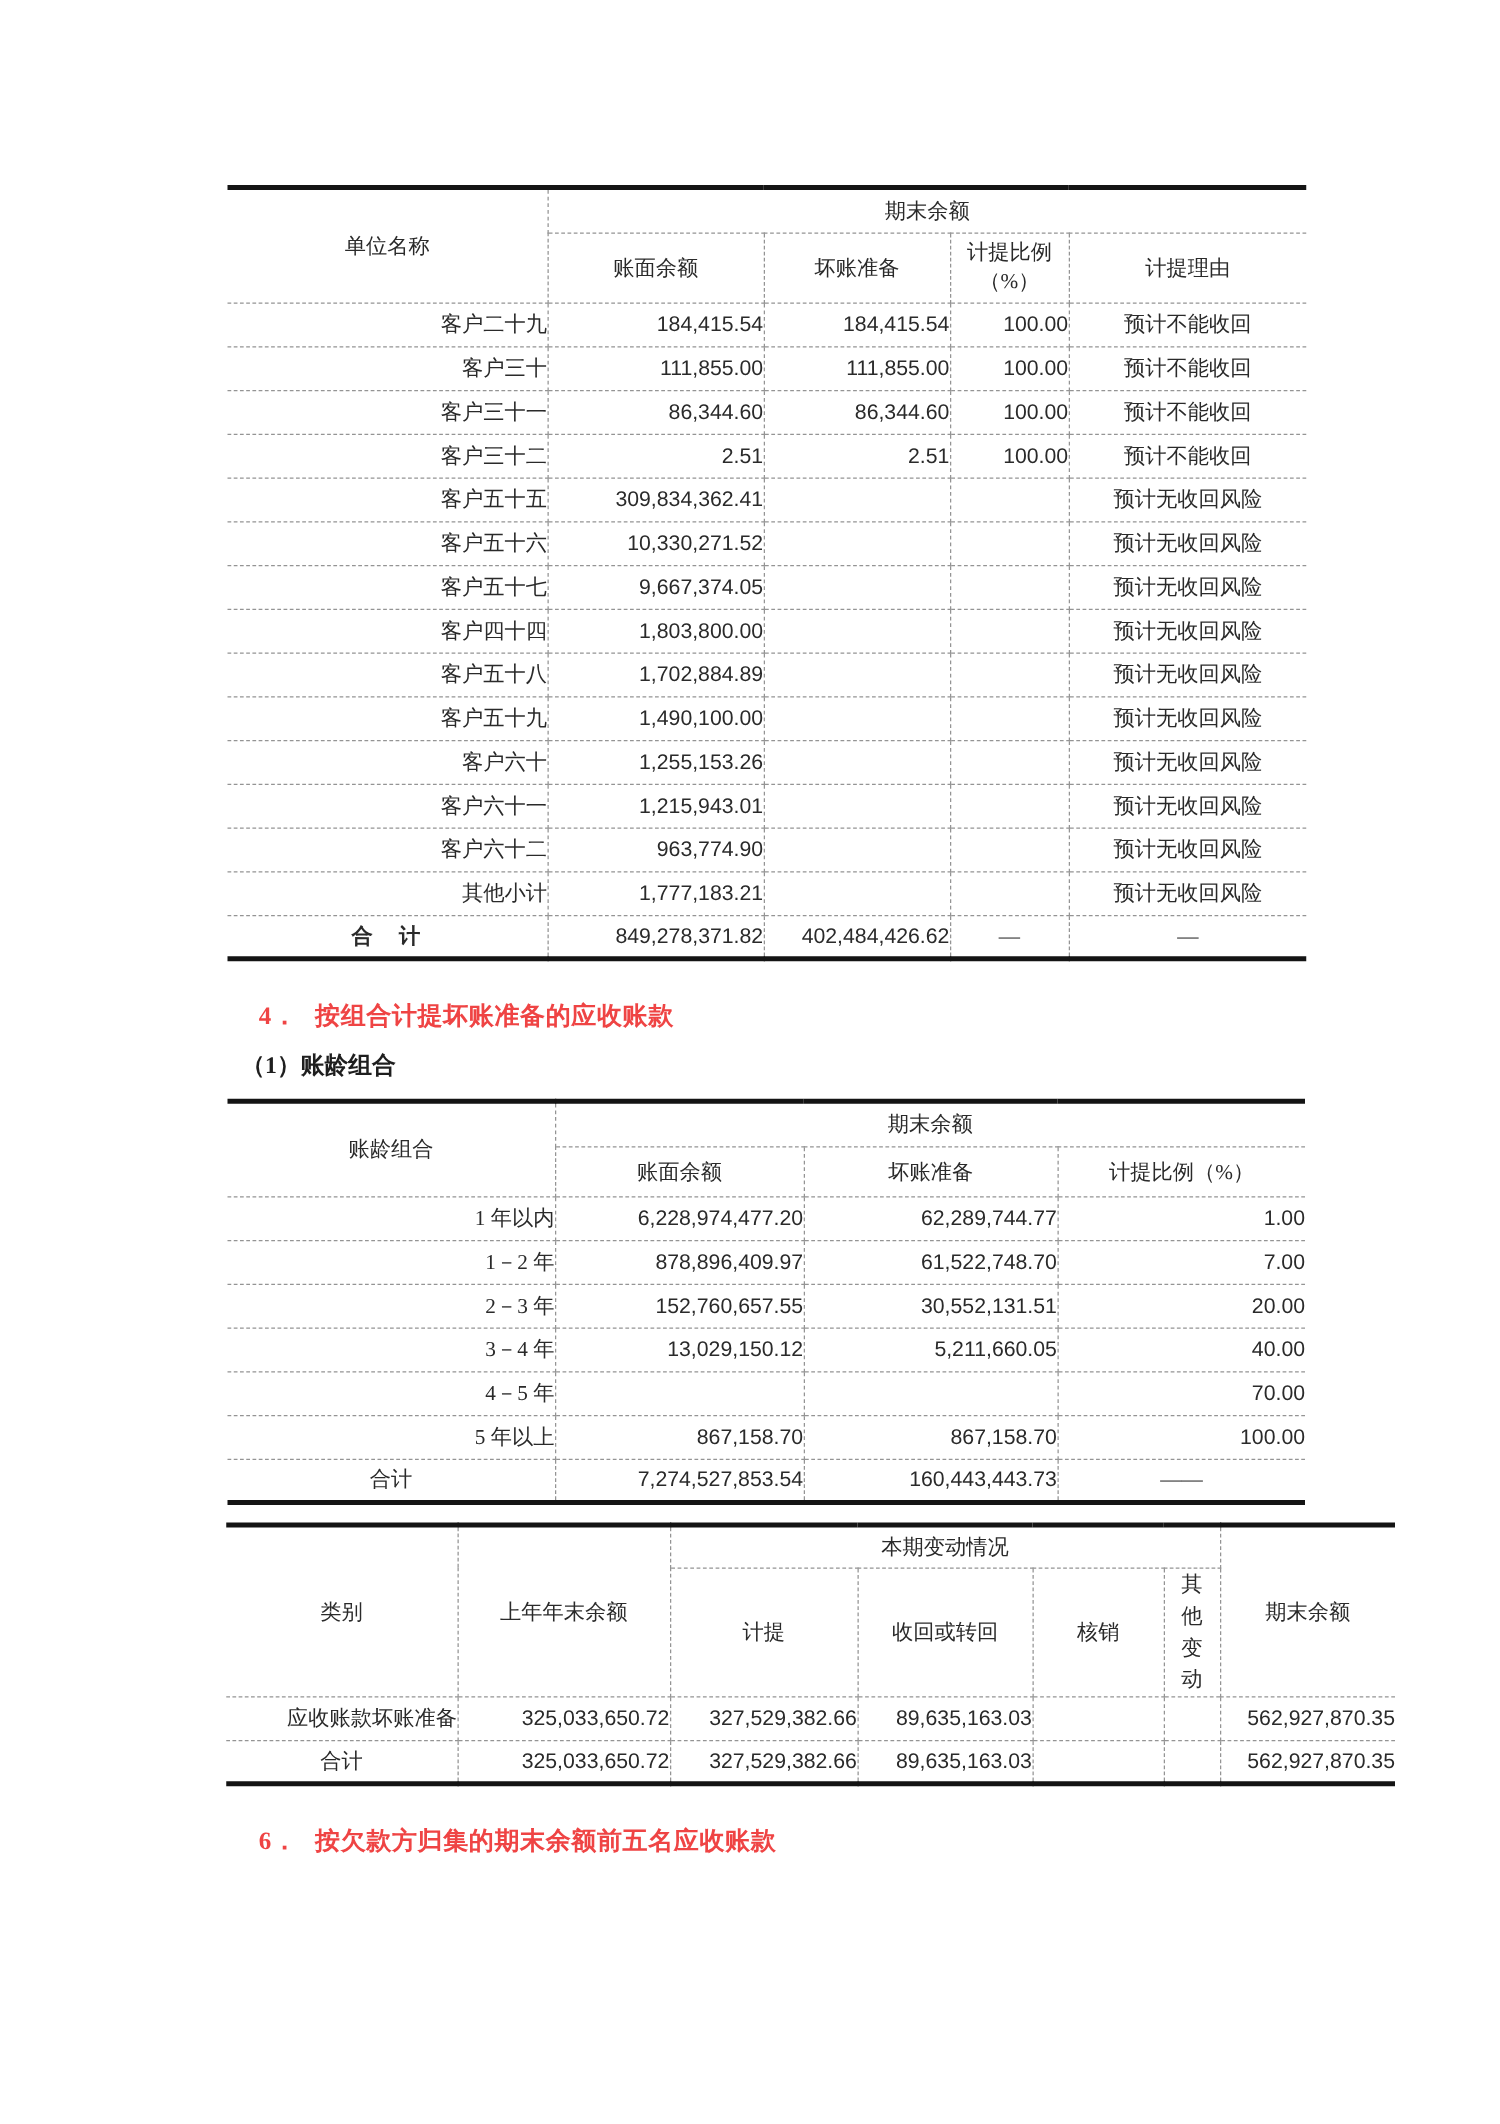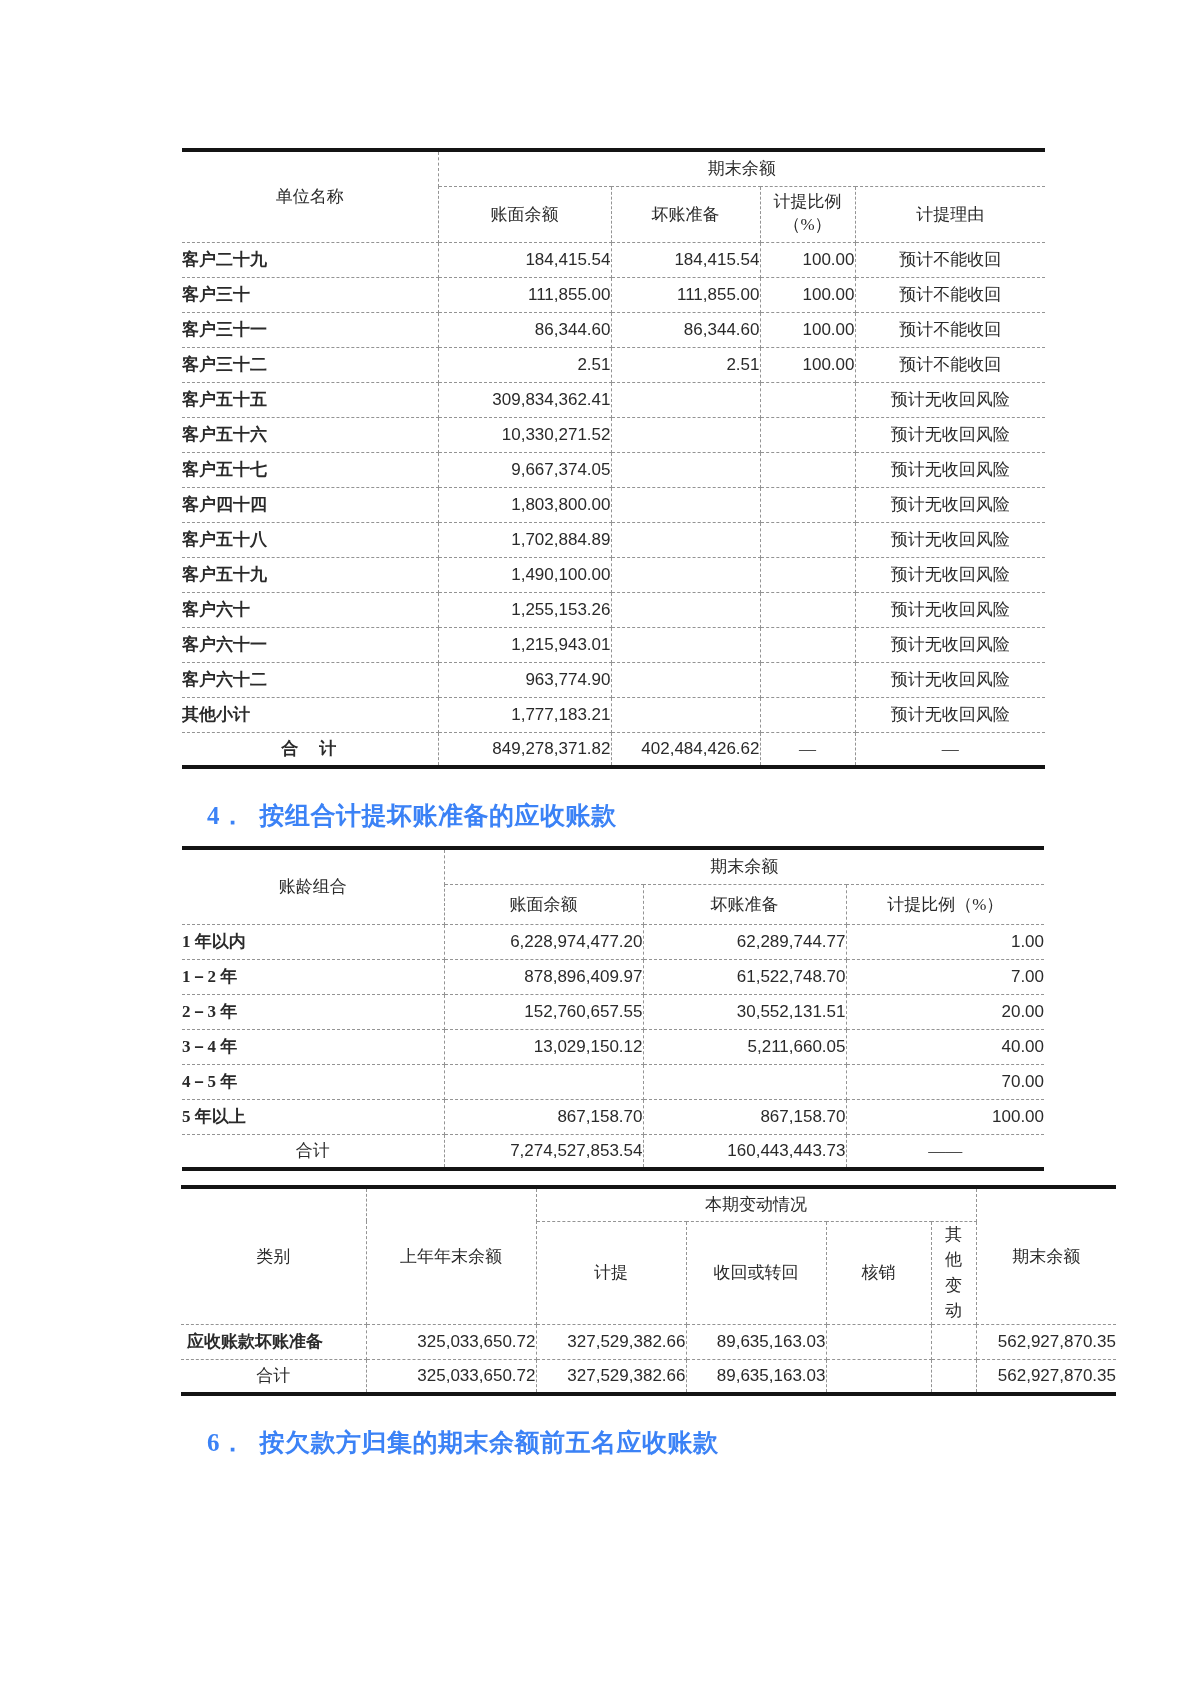--- a/index.html
+++ b/index.html
@@ -25,31 +25,31 @@
     white-space:nowrap;
   }
   .tbl tr td:first-child { border-left:none; }
   .tbl tr td:last-child { border-right:none; }
   .tbl tr:first-child td { border-top:none; }
   .tbl tr:last-child td { border-bottom:none; }
   .t1 { margin:148px 0 0 182px; width:863px; }
   .t2 { margin:14px 0 0 182px; width:862px; }
   .t3 { margin:14px 0 0 181px; width:935px; }
   .hdr { text-align:center; }
-  .name { text-align:left; padding-left:8px;font-weight:bold; }
+  .name { text-align:right; padding-left:8px; }
   .num  { font-family:"Liberation Sans","DejaVu Sans",sans-serif; text-align:right; padding-right:14px; }
   .num2 { font-family:"Liberation Sans","DejaVu Sans",sans-serif; text-align:right; padding-right:24px; }
   .num3 { font-family:"Liberation Sans","DejaVu Sans",sans-serif; text-align:right; padding-right:18px; }
   .pct  { font-family:"Liberation Sans","DejaVu Sans",sans-serif; text-align:right; padding-right:9px; }
   .ctr  { text-align:center; padding:0; }
   .rh   { height:35px; }
   .total-label { text-align:center; font-weight:600; letter-spacing:2px; }
   .heading {
     margin:30px 0 0 207px;
-    font-size:25px; font-weight:bold; color:#3b82f6;
+    font-size:20px; font-weight:bold; color:#ef4444;
     letter-spacing:0.5px;
   }
   .heading .hnum { margin-right:14px; }
   .subheading {
     margin:13px 0 0 193px;
     font-size:19px; font-weight:bold; color:#1e1e1e;
   }
   .vert {
     display:inline-block;
     width:1.1em;
@@ -192,20 +192,21 @@
       <td class="num">402,484,426.62</td>
       <td class="ctr">—</td>
       <td class="ctr">—</td>
     </tr>
   </tbody>
     </table>
 
   <div class="heading">
     <span class="hnum">4．</span><span>按组合计提坏账准备的应收账款</span>
   </div>
+  <div class="subheading">（1）账龄组合</div>
 
   <table class="tbl t2">
     <colgroup>
         <col style="width:262px">
         <col style="width:199px">
         <col style="width:203px">
         <col style="width:198px">
       </colgroup>
     <tbody>
         <tr style="height:36px">

